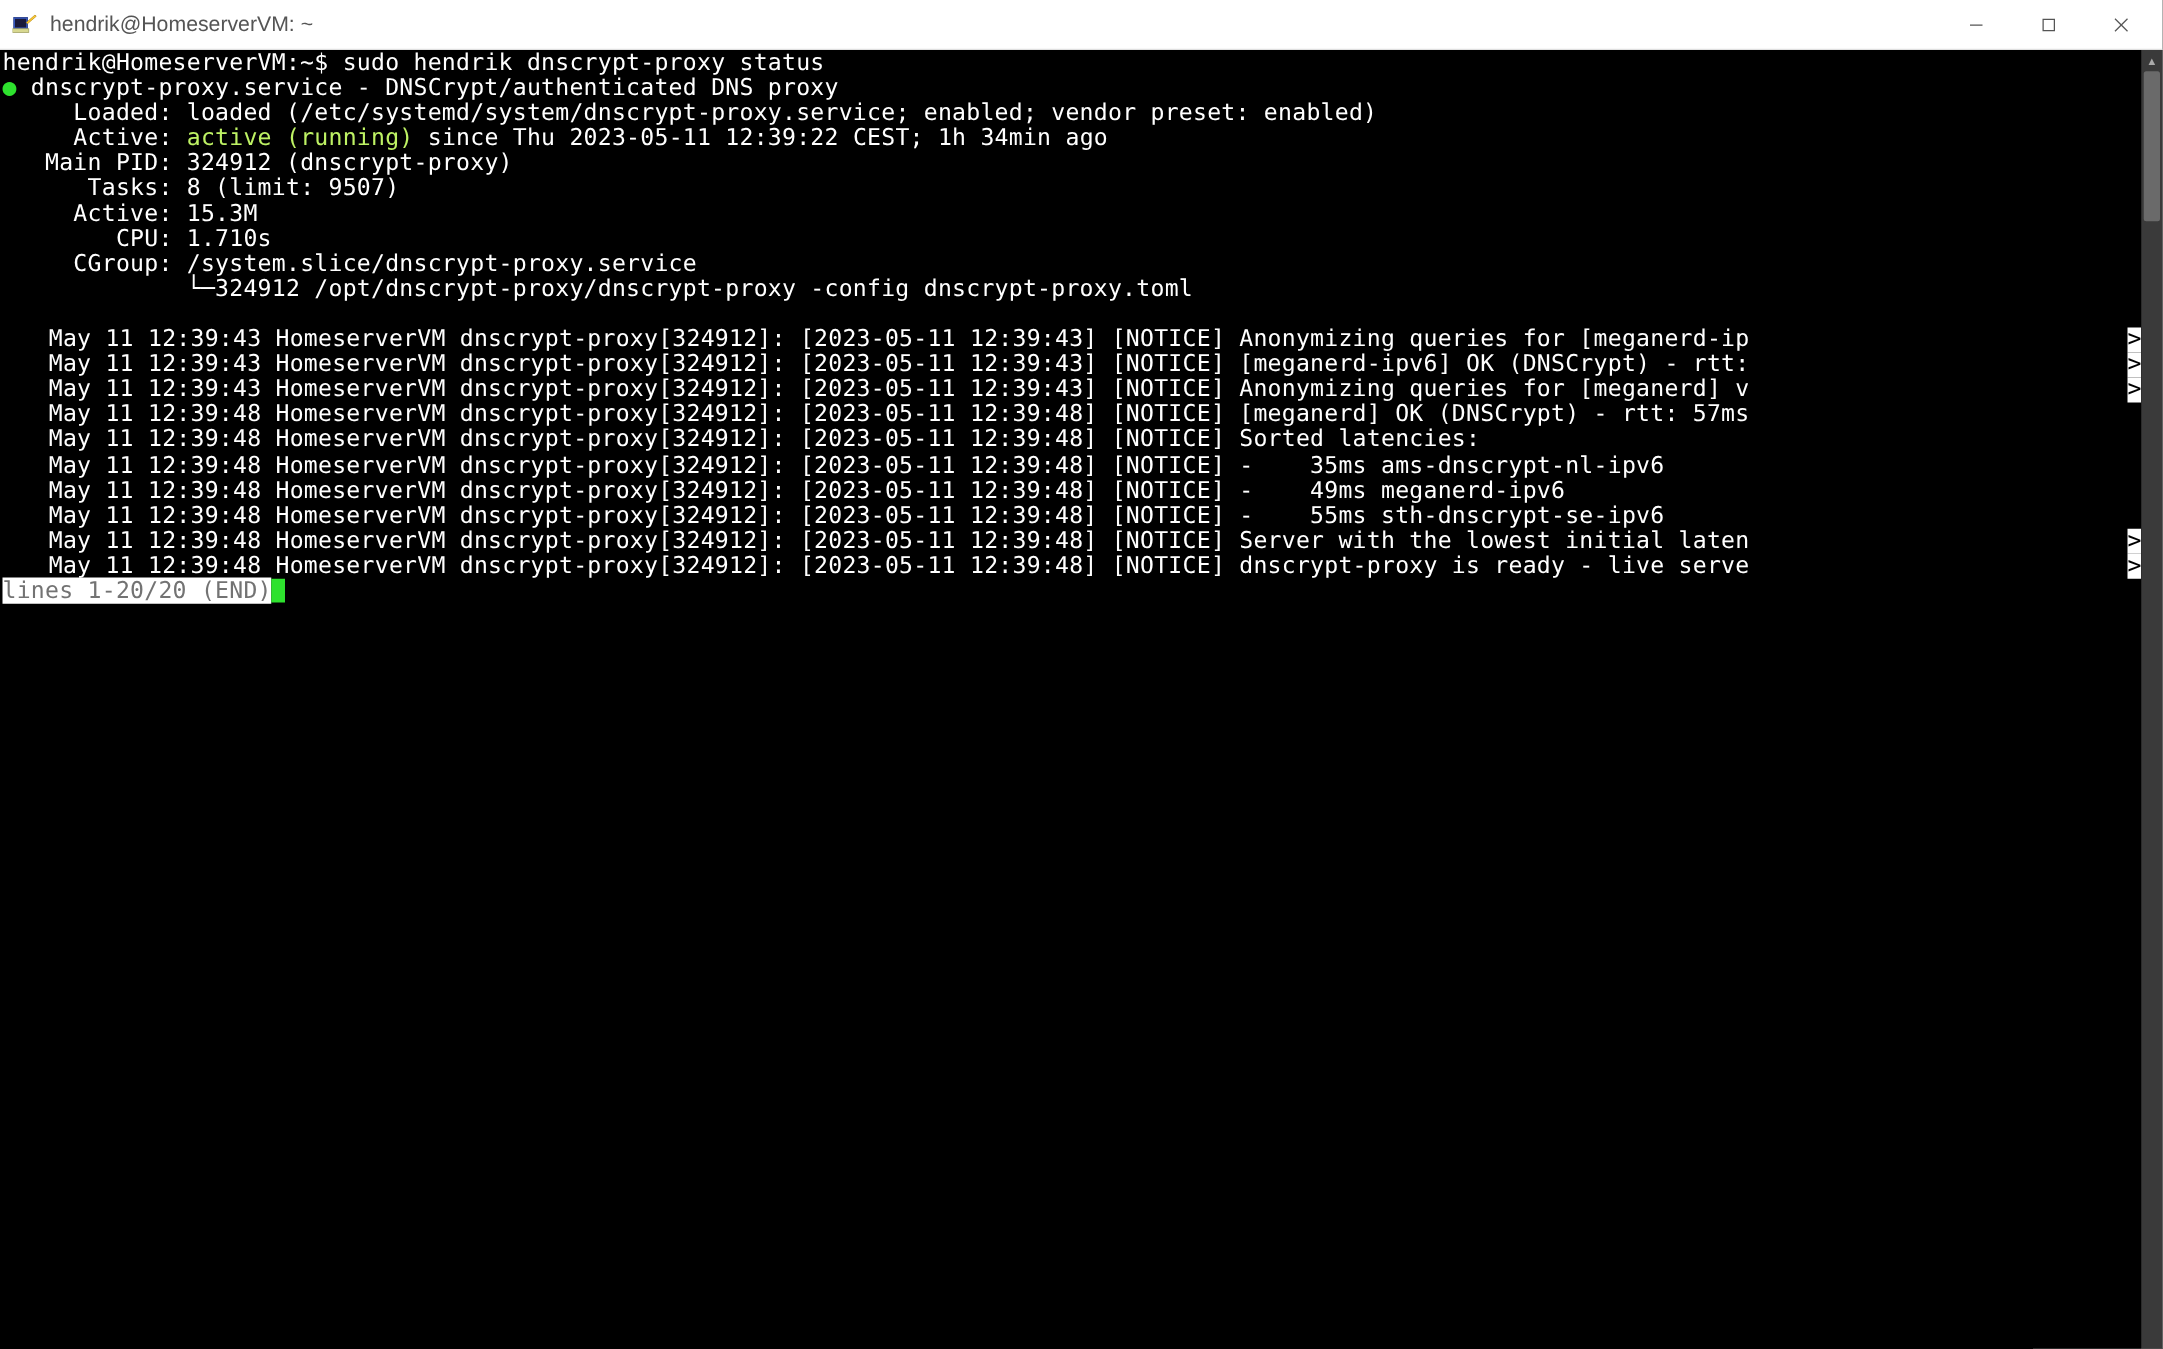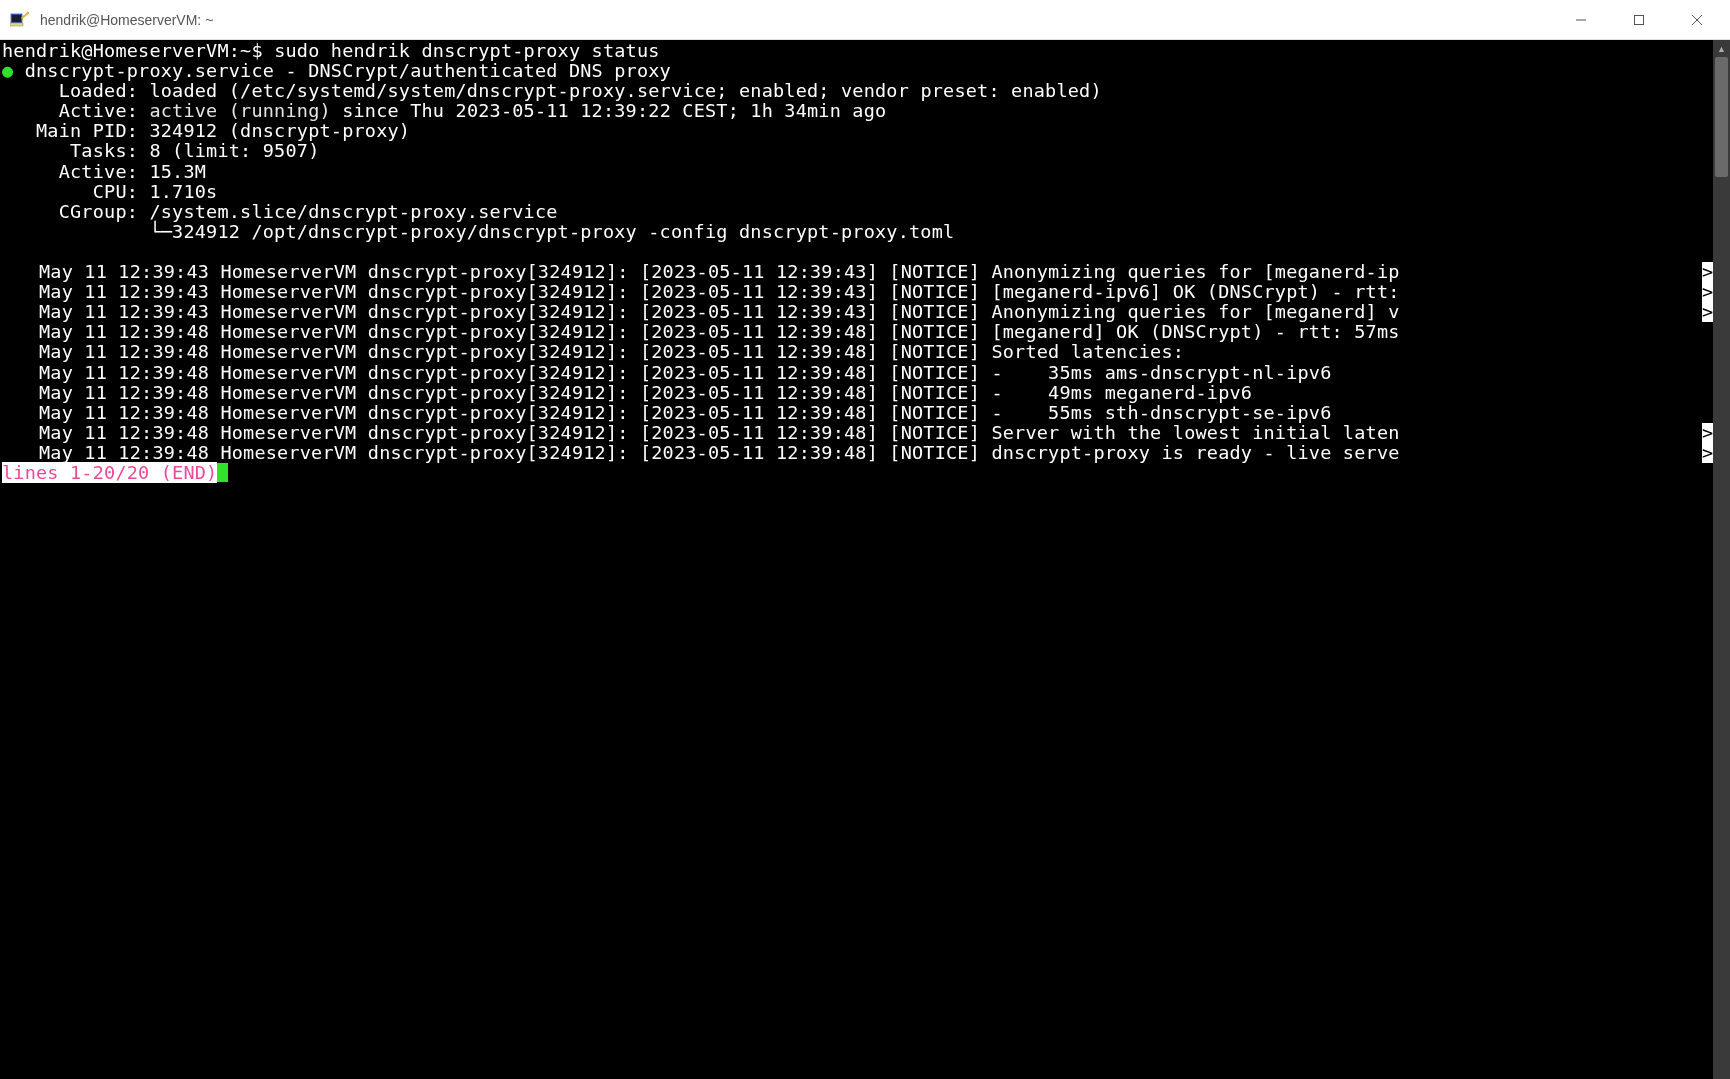--- a/index.html
+++ b/index.html
@@ -26,21 +26,21 @@
     border-bottom: 1px solid #e0e0e0;
   }
   .titlebar .app-icon {
     width: 20px; height: 20px;
     margin-right: 10px;
     position: relative;
   }
   .titlebar .app-icon svg { width: 20px; height: 20px; }
   .titlebar .title-text {
     color: #555;
-    font-size: 14px;
+    font-size: 17px;
     flex: 1;
   }
   .win-controls { display: flex; }
   .win-btn {
     width: 58px; height: 38px;
     display: flex; align-items: center; justify-content: center;
     color: #555;
     font-size: 14px;
     cursor: pointer;
   }
@@ -72,25 +72,25 @@
     width: 17px; height: 17px;
     display: flex; align-items: center; justify-content: center;
     color: #aaa; font-size: 9px;
   }
   .scroll-thumb {
     position: absolute; top: 17px; left: 2px;
     width: 13px; height: 120px;
     background: #6a6a6a;
     border-radius: 2px;
   }
-  .green { color: #e5e5e5; }
+  .green { color: #bef264; }
   .dot { color: #2ee22e; }
   .inverse {
     background: #ffffff;
-    color: #ec4899;
+    color: #737373;
     display: inline;
   }
   .cursor {
     display: inline-block;
     width: 11px; height: 19px;
     background: #2ee22e;
     vertical-align: text-bottom;
     margin-bottom: 1px;
   }
   .log-line { display: flex; margin-left: 37px; }

